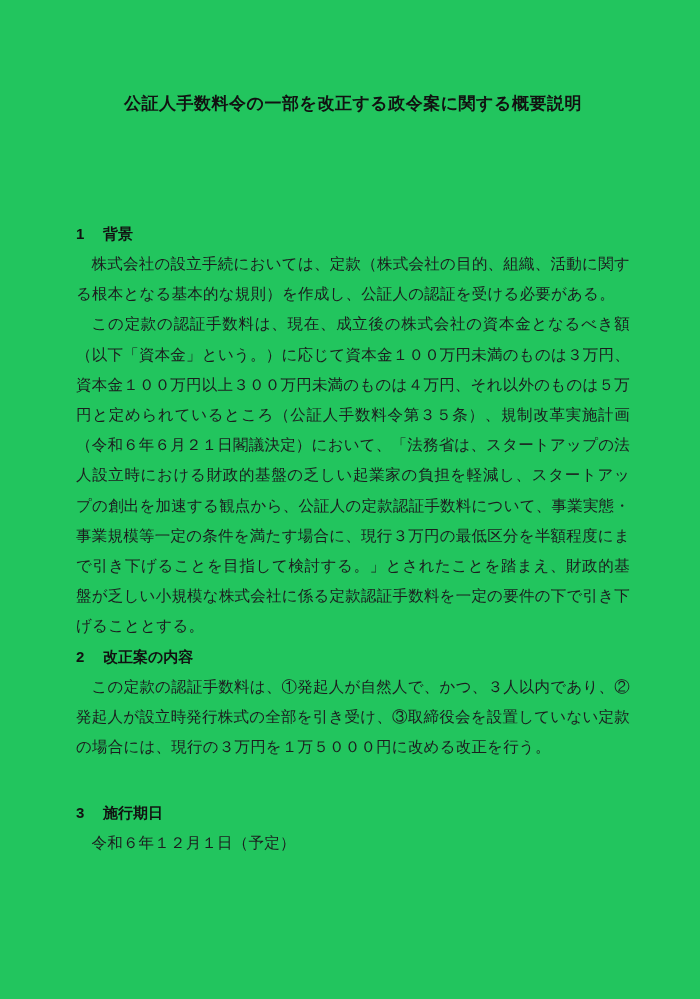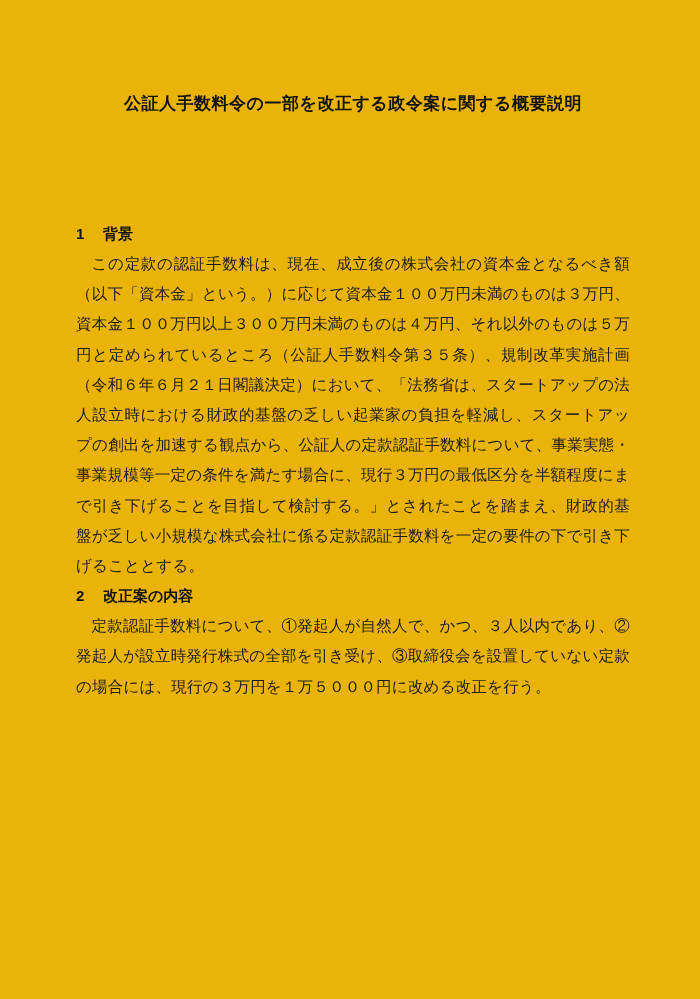--- a/index.html
+++ b/index.html
@@ -6,21 +6,21 @@
     margin: 0;
     padding: 0;
     background: #ffffff;
   }
   .page {
     position: relative;
     box-sizing: border-box;
     width: 700px;
     height: 999px;
     margin: 0 auto;
-    background: #eab308;
+    background: #22c55e;
     color: #1c1c1e;
     padding: 92px 70px 0 76px;
     font-family: "Liberation Serif", "DejaVu Serif", serif;
     overflow: hidden;
   }
   .doc-title {
     margin: 0;
     text-align: center;
     font-family: "Liberation Sans", "DejaVu Sans", sans-serif;
     font-weight: 700;
@@ -59,24 +59,31 @@
 <body>
 
 <div class="page">
 
   <h1 class="doc-title">公証人手数料令の一部を改正する政令案に関する概要説明</h1>
 
   <section class="doc-section sec-1">
     <h2 class="sec-heading">
       <span class="sec-num">1</span><span>背景</span>
     </h2>
+    <p class="body-para">株式会社の設立手続においては、定款（株式会社の目的、組織、活動に関する根本となる基本的な規則）を作成し、公証人の認証を受ける必要がある。</p>
     <p class="body-para">この定款の認証手数料は、現在、成立後の株式会社の資本金となるべき額（以下「資本金」という。）に応じて資本金１００万円未満のものは３万円、資本金１００万円以上３００万円未満のものは４万円、それ以外のものは５万円と定められているところ（公証人手数料令第３５条）、規制改革実施計画（令和６年６月２１日閣議決定）において、「法務省は、スタートアップの法人設立時における財政的基盤の乏しい起業家の負担を軽減し、スタートアップの創出を加速する観点から、公証人の定款認証手数料について、事業実態・事業規模等一定の条件を満たす場合に、現行３万円の最低区分を半額程度にまで引き下げることを目指して検討する。」とされたことを踏まえ、財政的基盤が乏しい小規模な株式会社に係る定款認証手数料を一定の要件の下で引き下げることとする。</p>
   </section>
 
   <section class="doc-section sec-2">
     <h2 class="sec-heading">
       <span class="sec-num">2</span><span>改正案の内容</span>
     </h2>
-    <p class="body-para">定款認証手数料について、①発起人が自然人で、かつ、３人以内であり、②発起人が設立時発行株式の全部を引き受け、③取締役会を設置していない定款の場合には、現行の３万円を１万５０００円に改める改正を行う。</p>
+    <p class="body-para">この定款の認証手数料は、①発起人が自然人で、かつ、３人以内であり、②発起人が設立時発行株式の全部を引き受け、③取締役会を設置していない定款の場合には、現行の３万円を１万５０００円に改める改正を行う。</p>
   </section>
 
+  <section class="doc-section sec-3">
+    <h2 class="sec-heading">
+      <span class="sec-num">3</span><span>施行期日</span>
+    </h2>
+    <p class="body-para">令和６年１２月１日（予定）</p>
+  </section>
 
 </div>
 
 </body></html>

